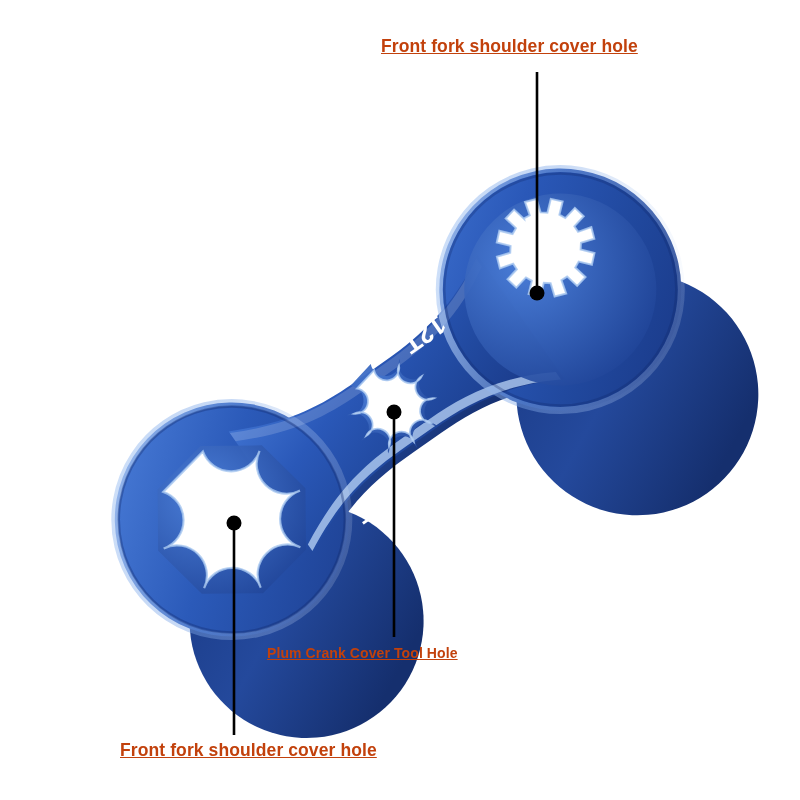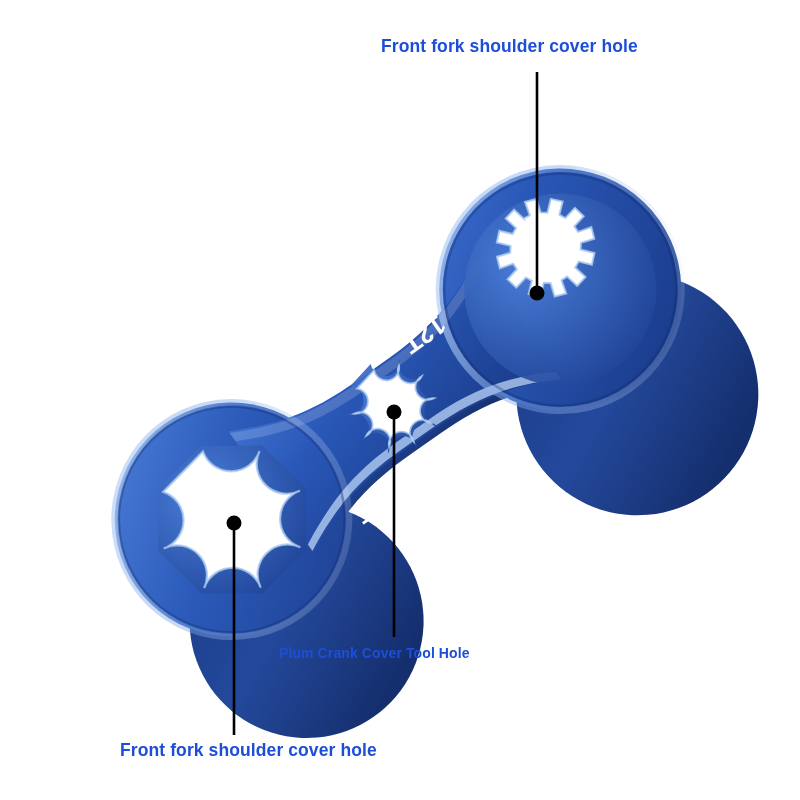--- a/index.html
+++ b/index.html
@@ -20,36 +20,37 @@
   }
   #artboard {
     position: absolute;
     inset: 0;
     width: 800px;
     height: 800px;
   }
   .callout-label {
     position: absolute;
     font-weight: bold;
-    color: #1d4ed8;
+    color: #c2410c;
     white-space: nowrap;
     letter-spacing: 0.1px;
+    text-decoration: underline;
   }
   .label-top {
     left: 381px;
     top: 36px;
     font-size: 17.5px;
   }
   .label-bottom {
     left: 120px;
     top: 740px;
     font-size: 17.5px;
   }
   .label-middle {
-    left: 279px;
+    left: 267px;
     top: 645px;
     font-size: 14px;
   }
 </style>
 </head>
 <body>
 
 <div id="stage">
 
   <svg id="artboard" viewBox="0 0 800 800">

